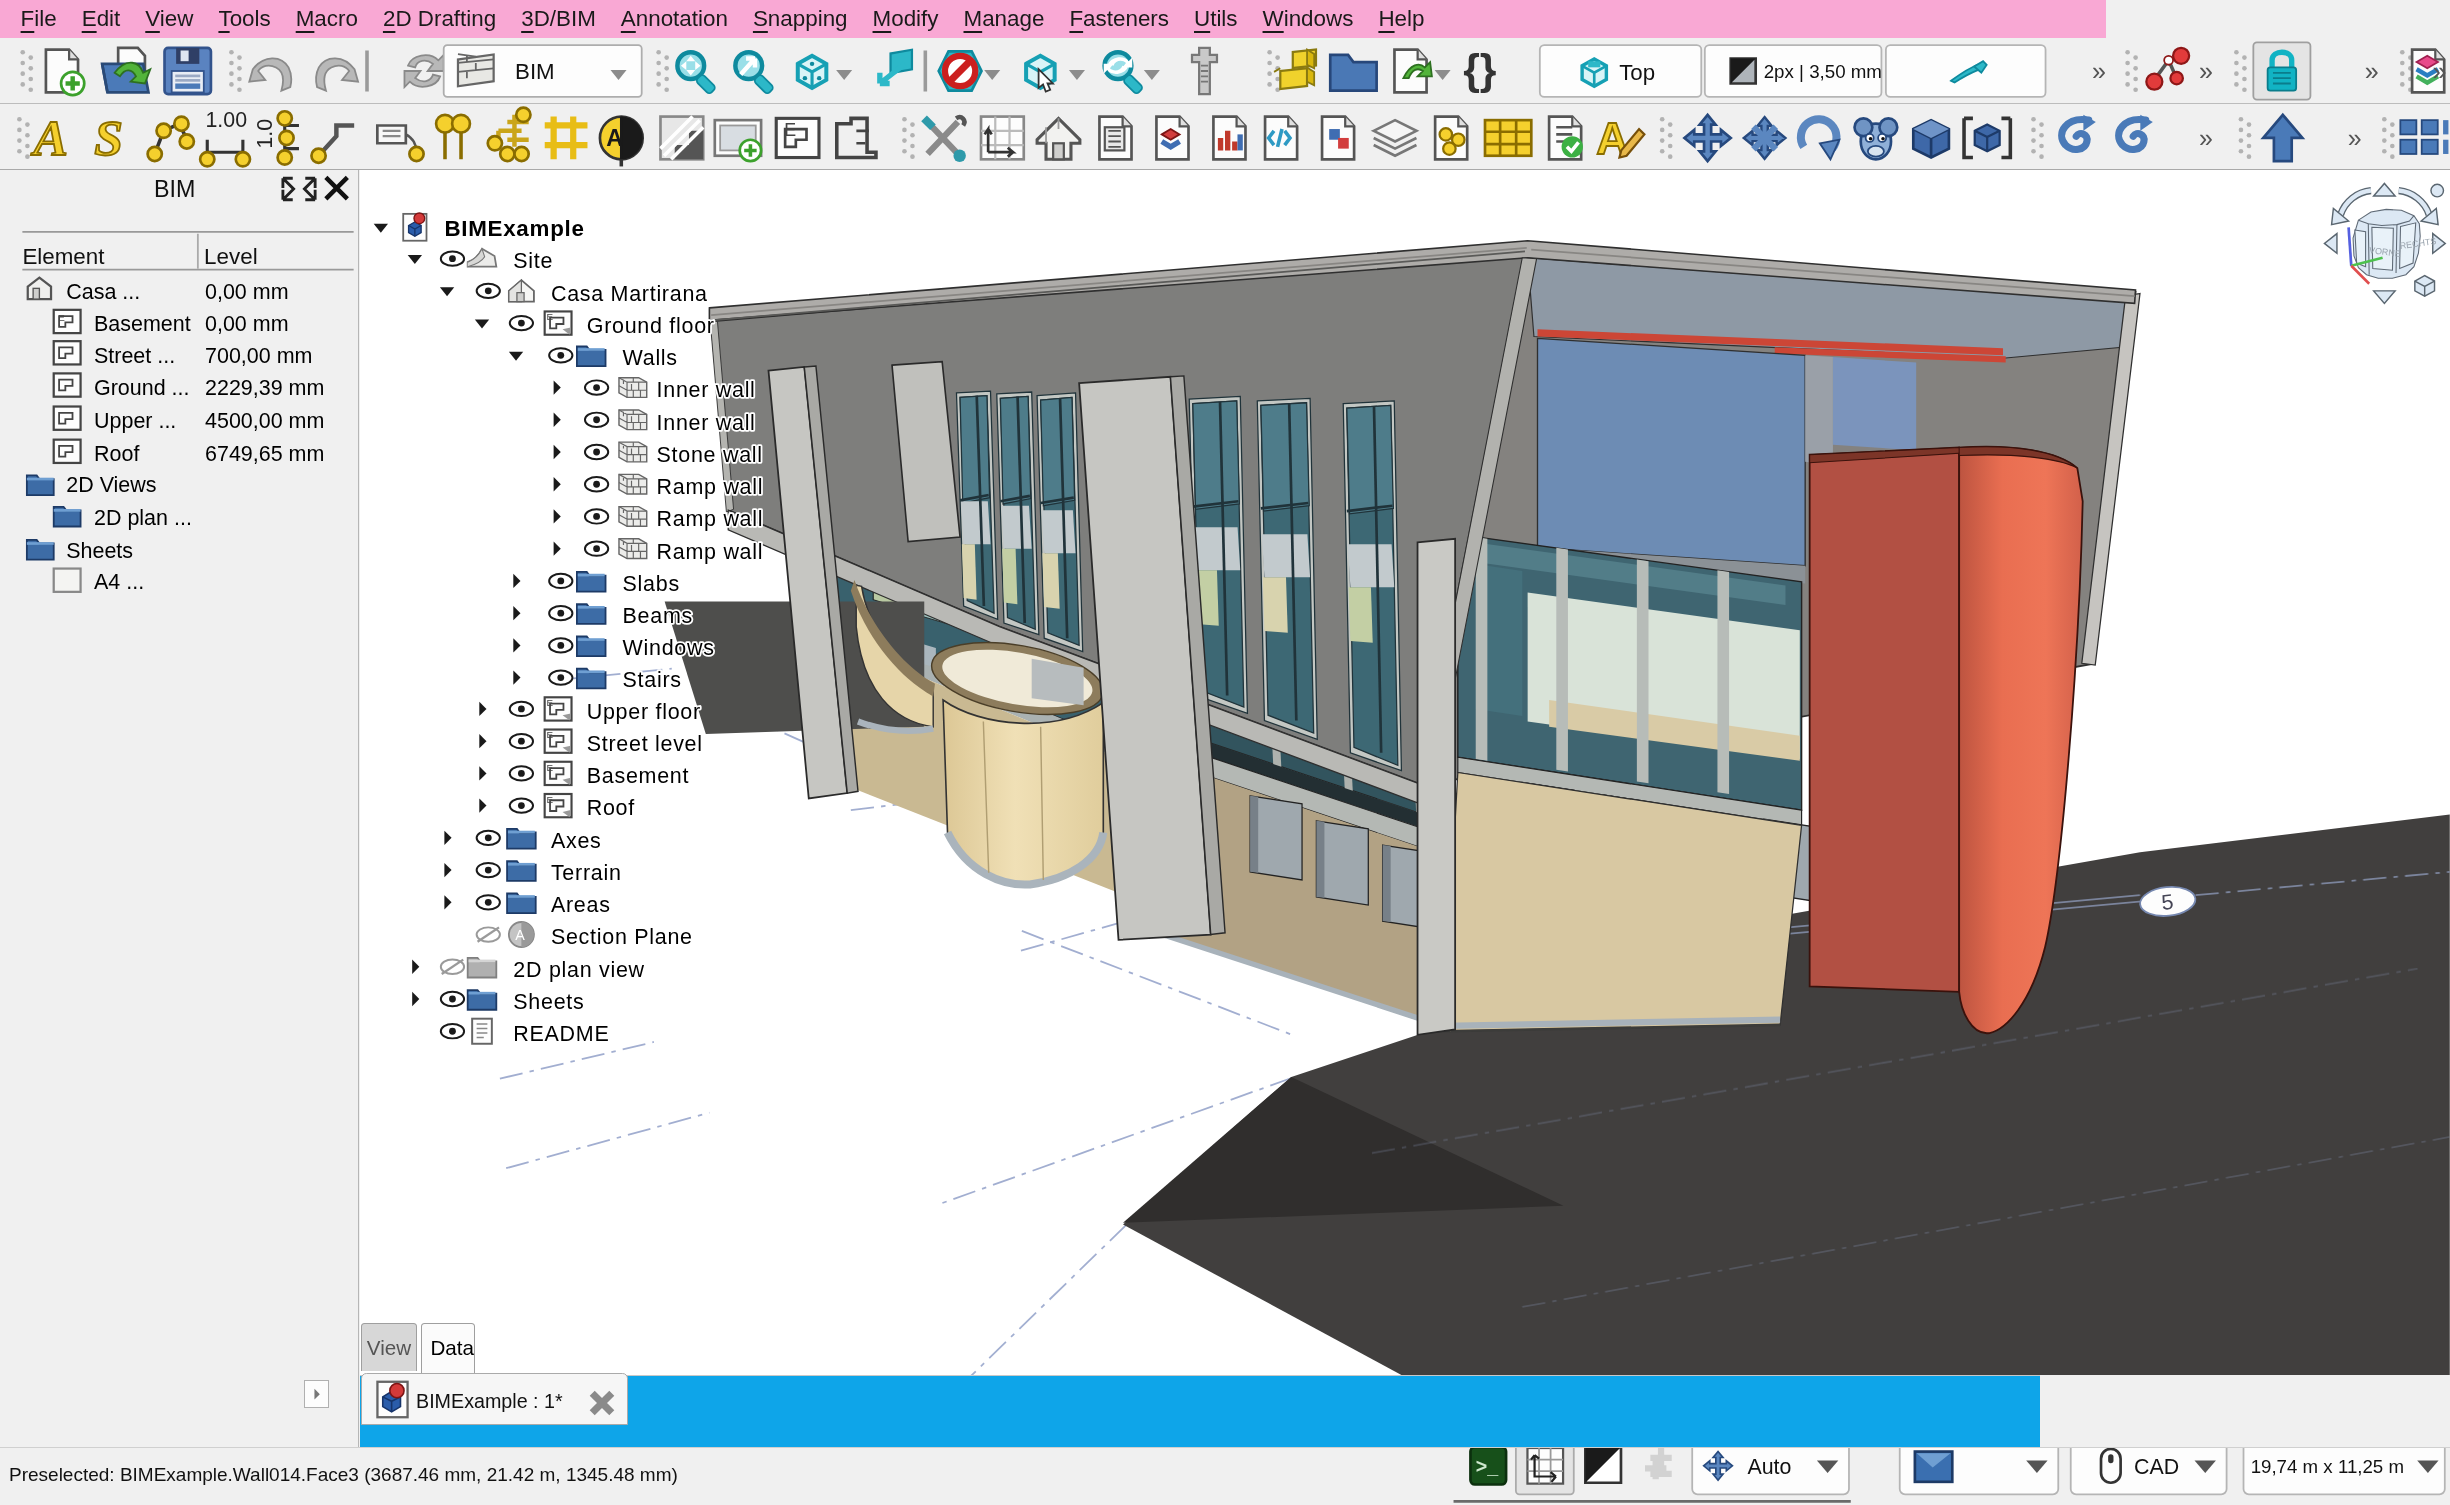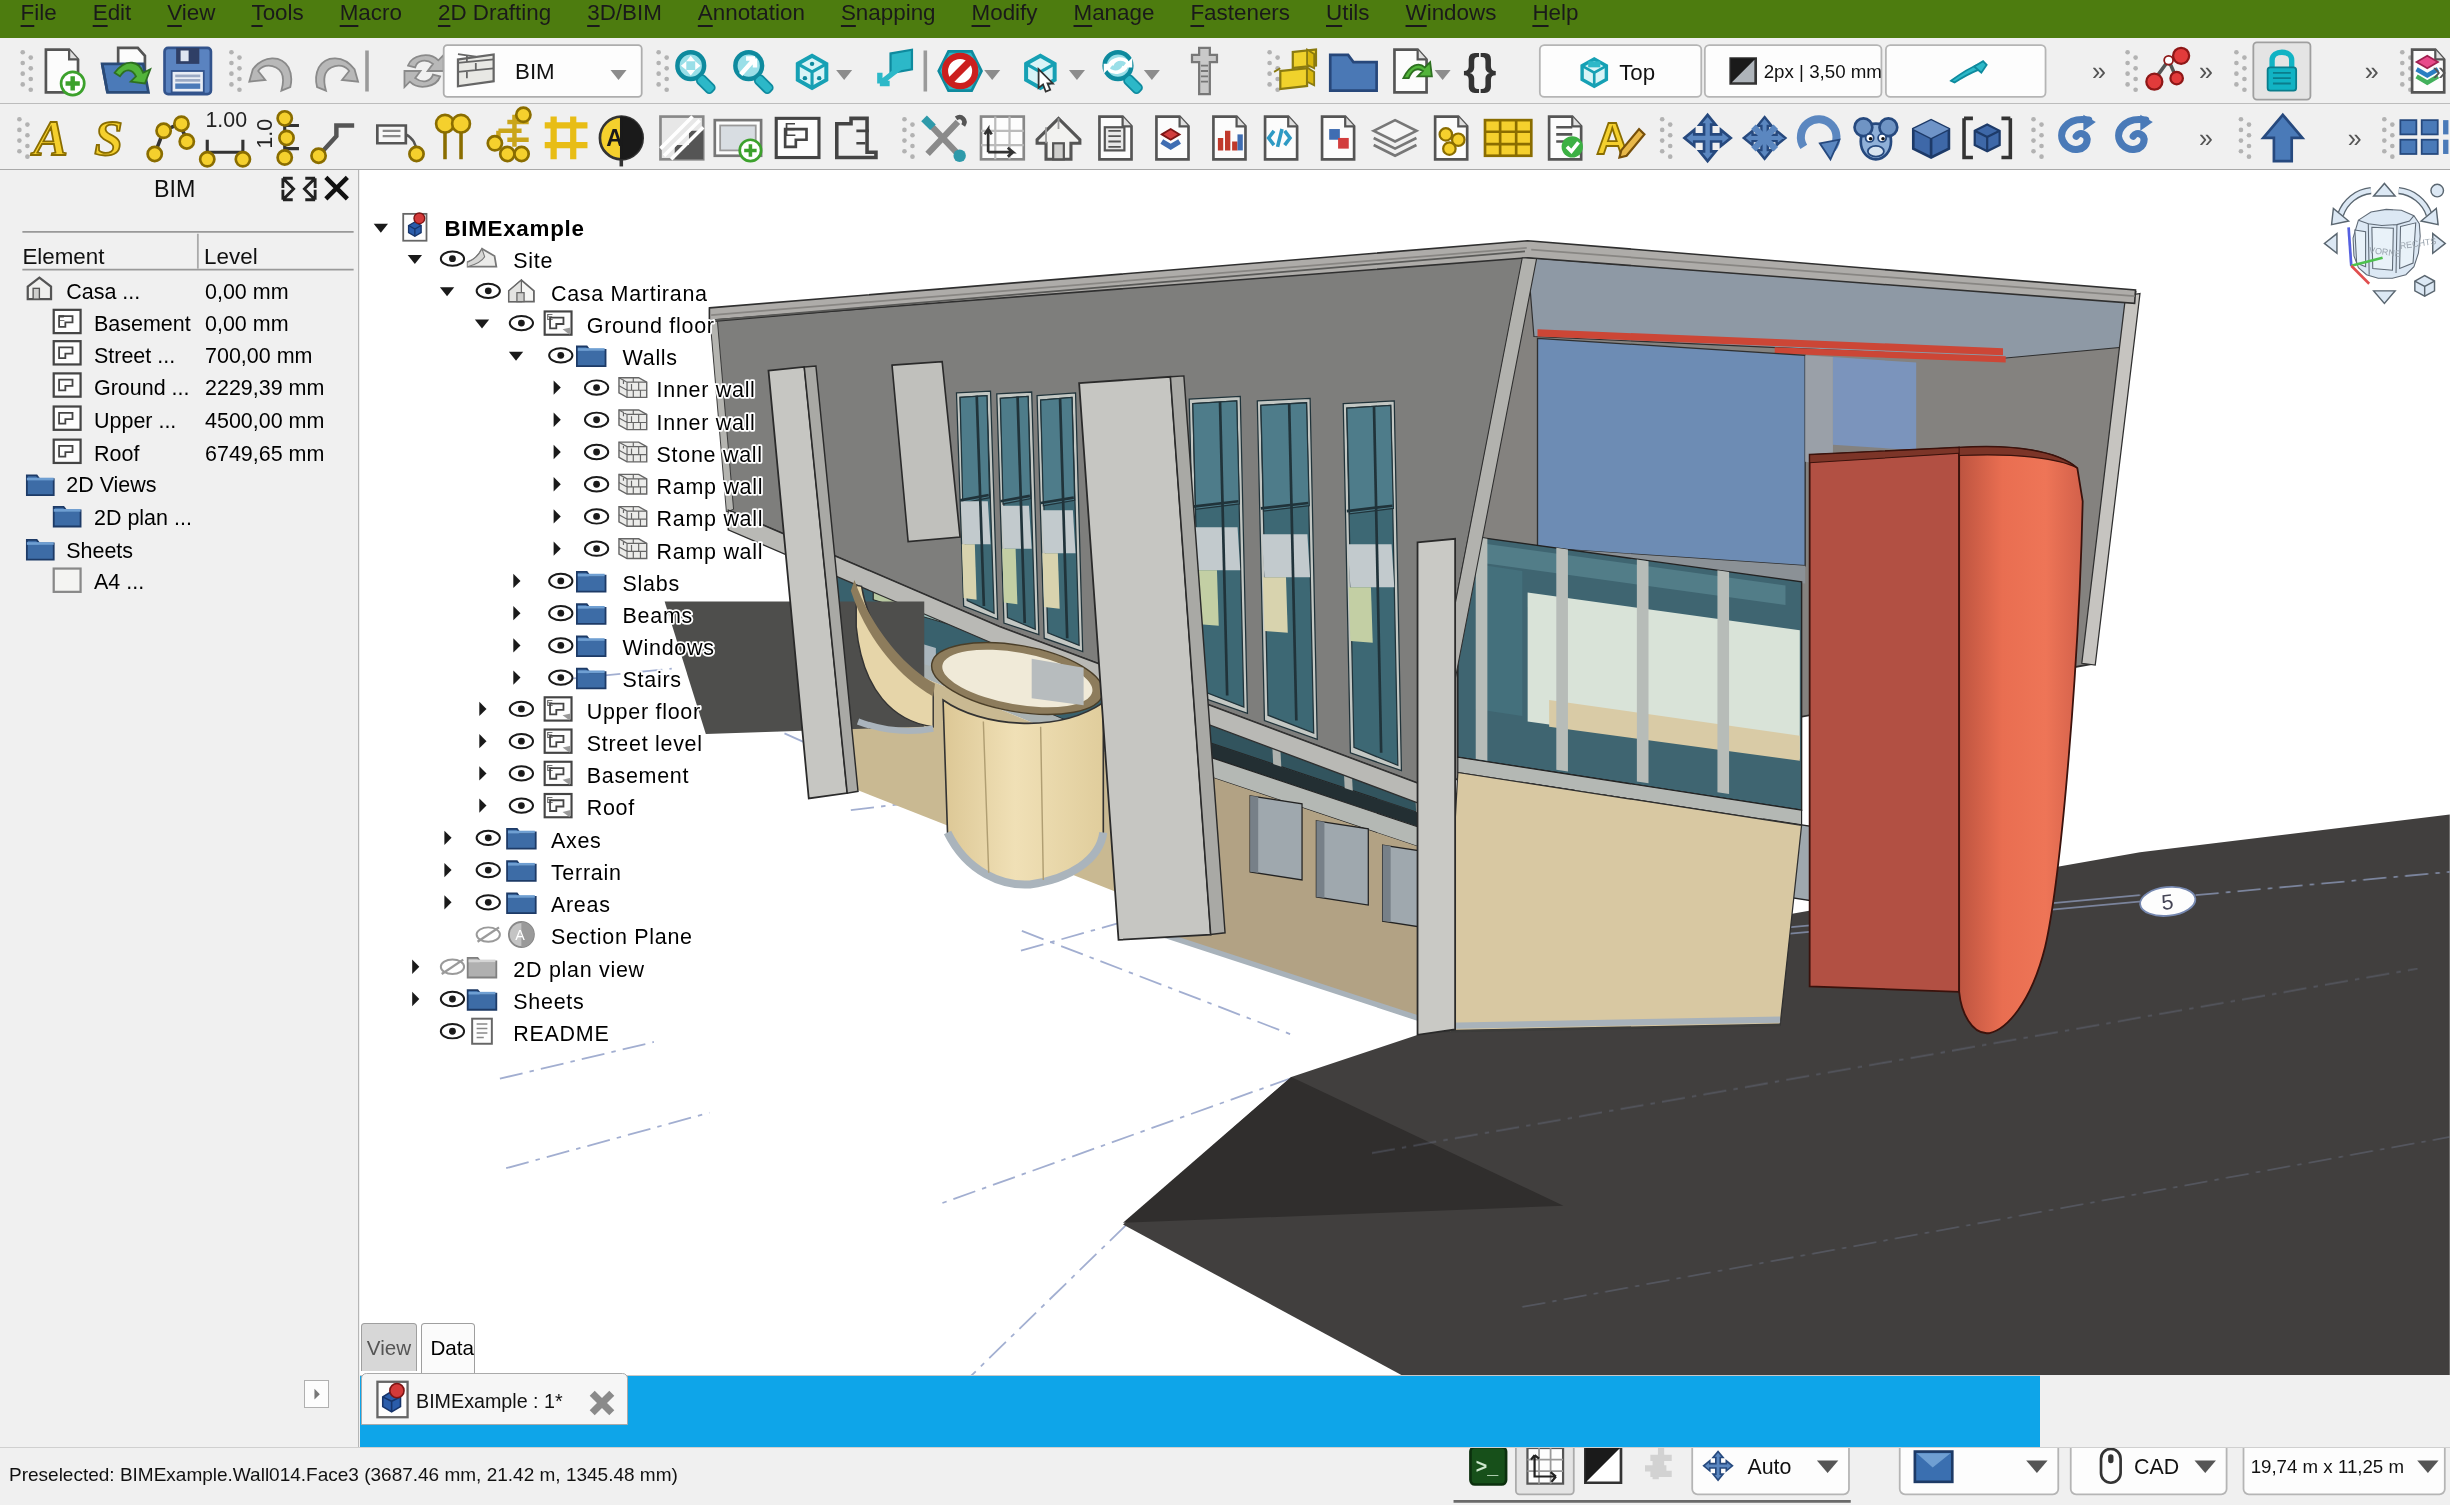--- a/index.html
+++ b/index.html
@@ -1,17 +1,17 @@
 <!DOCTYPE html>
 <html style="font-size:14.3px"><head><meta charset="utf-8">
 <style>
 *{margin:0;padding:0;box-sizing:border-box}
 html,body{width:2450px;height:1505px;overflow:hidden;background:#f0f0f0;font-family:"Liberation Sans",sans-serif}
-#menubar{position:absolute;left:0;top:0;width:2450px;height:38px;background:#4d7c0f;display:flex;align-items:flex-start;font-size:22.4px;color:#1a1a1a}
-#menubar span{margin-left:36px;white-space:nowrap}
+#menubar{position:absolute;left:0;top:0;width:2106px;height:38px;background:#f9a8d4;display:flex;align-items:center;font-size:22.4px;color:#1a1a1a}
+#menubar span{margin-left:25px;white-space:nowrap}
 #menubar span u{text-decoration-thickness:1.8px;text-underline-offset:4.5px}
 .tb{position:absolute;left:0;width:2450px;background:#f0f0f0}
 #tb1{top:38px;height:66px;border-bottom:0.9px solid #bcbcbc}
 #tb2{top:105px;height:65px;border-bottom:0.9px solid #a9a9a9}
 #panel{position:absolute;left:0;top:170px;width:359px;height:1277px;background:#f0f0f0;border-right:0.9px solid #b6b6b6}
 #viewport{position:absolute;left:360px;top:170px;width:2090px;height:1205px;background:#ffffff;overflow:hidden}
 #vpsvg{position:absolute;left:0;top:0}
 #tabstrip{position:absolute;left:360px;top:1375px;width:1680px;height:72px;background:#0ea5e9;border-top:0.9px solid #c8c8c8}
 #statusbar{position:absolute;left:0;top:1447px;width:2450px;height:68px;background:#f0f0f0;border-top:0.9px solid #d0d0d0}
 </style></head><body>

